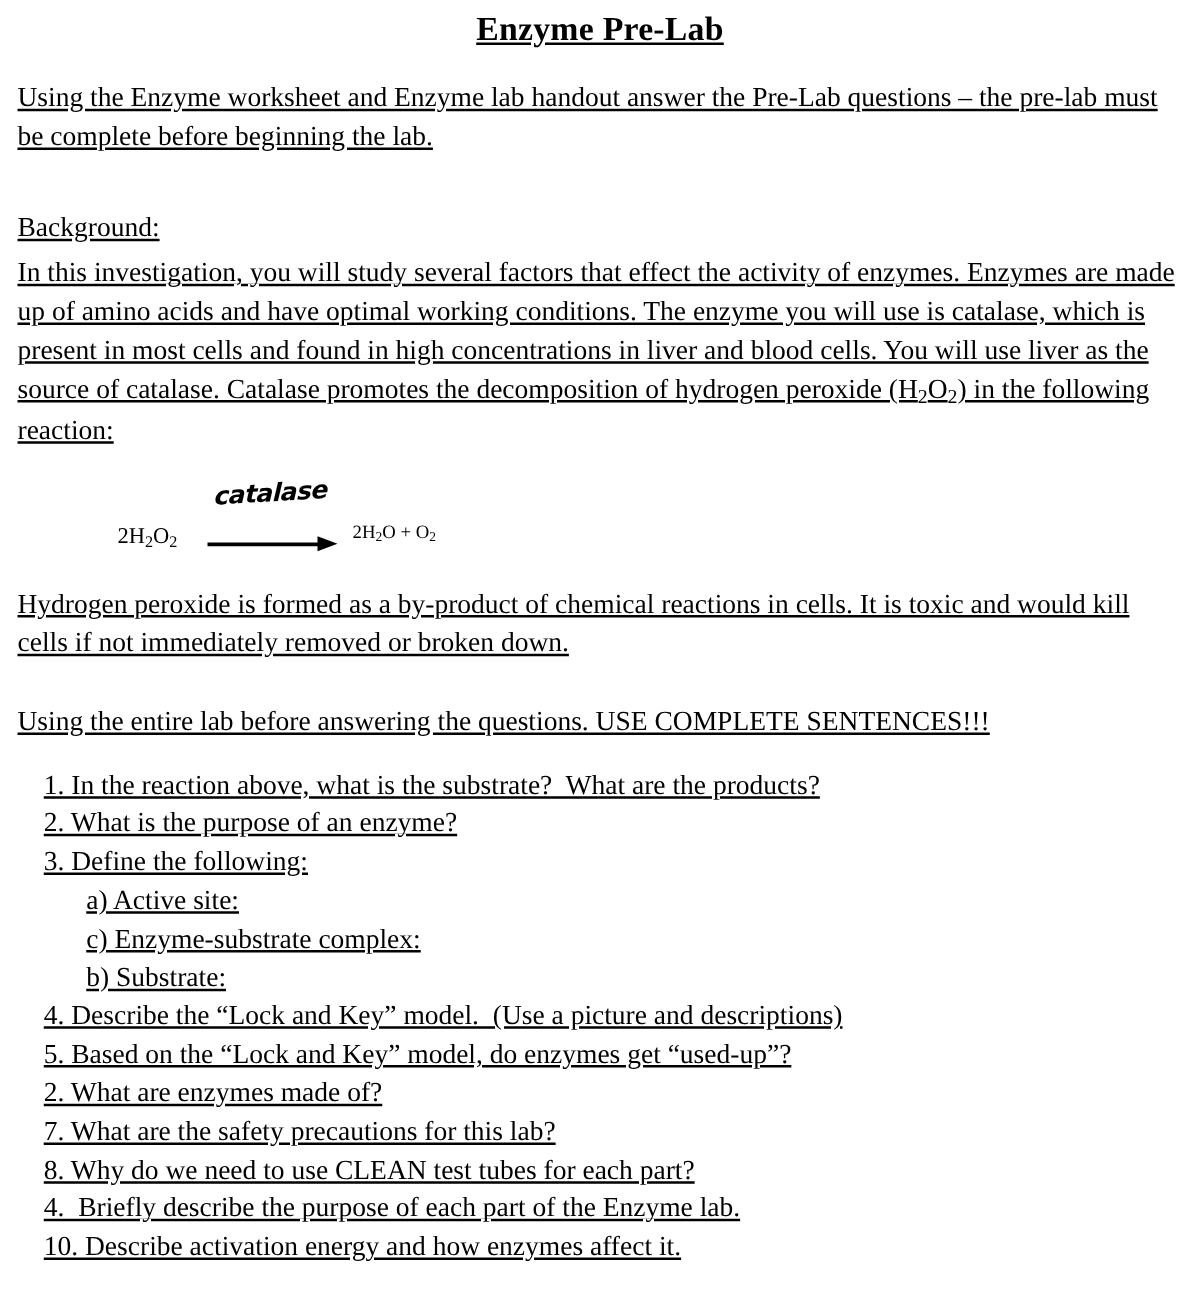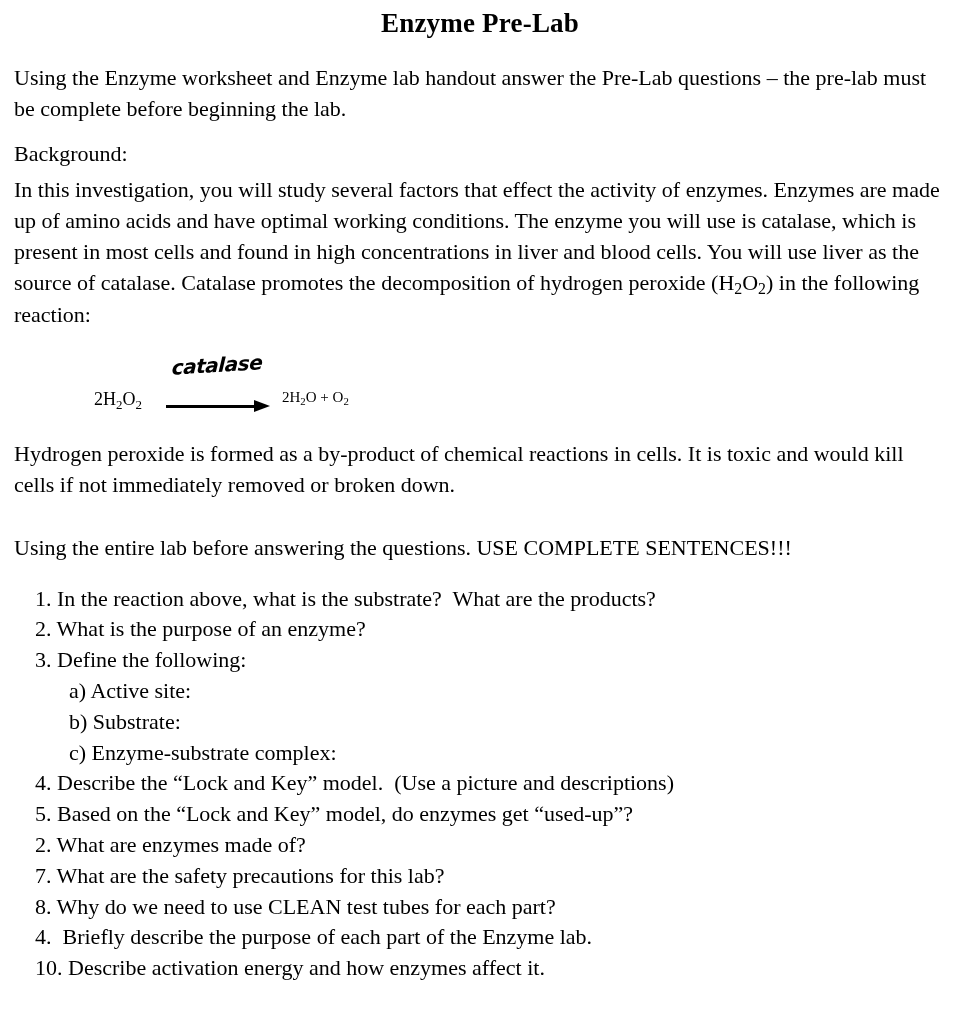--- a/index.html
+++ b/index.html
@@ -12,37 +12,38 @@
     min-height: 1036px;
     font-family: "Liberation Serif", serif;
     color: #000000;
   }
   .page {
     width: 960px;
     min-height: 1036px;
     box-sizing: border-box;
     padding: 6px 14px 10px 14px;
     position: relative;
+    text-decoration: underline;
   }
   .doc-title {
     text-align: center;
     font-weight: bold;
     font-size: 27px;
     line-height: 1.15;
     margin: 2px 0 24px 0;
     letter-spacing: 0.2px;
   }
   .para {
     font-size: 22px;
     line-height: 1.40;
     margin: 0 0 6px 0;
     text-align: left;
   }
   .intro {
-    margin-bottom: 14px;
+    margin-bottom: 42px;
   }
   .block-background {
     margin-bottom: 6px;
   }
   .spacer-sm { height: 14px; }
   .spacer-md { height: 26px; }
 
   
   .reaction {
     position: relative;
@@ -143,22 +144,22 @@
 
   <div class="para">Using the entire lab before answering the questions.  USE COMPLETE SENTENCES!!!</div>
 
   <div class="spacer-sm"></div>
 
   <div class="qlist">
     <div class="q">1. In the reaction above, what is the substrate?  What are the products?</div>
     <div class="q">2. What is the purpose of an enzyme?</div>
     <div class="q">3. Define the following:</div>
     <div class="q sub-item">a) Active site:</div>
+    <div class="q sub-item">c) Enzyme-substrate complex:</div>
     <div class="q sub-item">b) Substrate:</div>
-    <div class="q sub-item">c) Enzyme-substrate complex:</div>
     <div class="q">4. Describe the “Lock and Key” model.  (Use a picture and descriptions)</div>
     <div class="q">5. Based on the “Lock and Key” model, do enzymes get “used-up”?</div>
     <div class="q">2. What are enzymes made of?</div>
     <div class="q">7. What are the safety precautions for this lab?</div>
     <div class="q">8. Why do we need to use CLEAN test tubes for each part?</div>
     <div class="q">4.  Briefly describe the purpose of each part of the Enzyme lab.</div>
     <div class="q">10. Describe activation energy and how enzymes affect it.</div>
   </div>
 
 </div>

